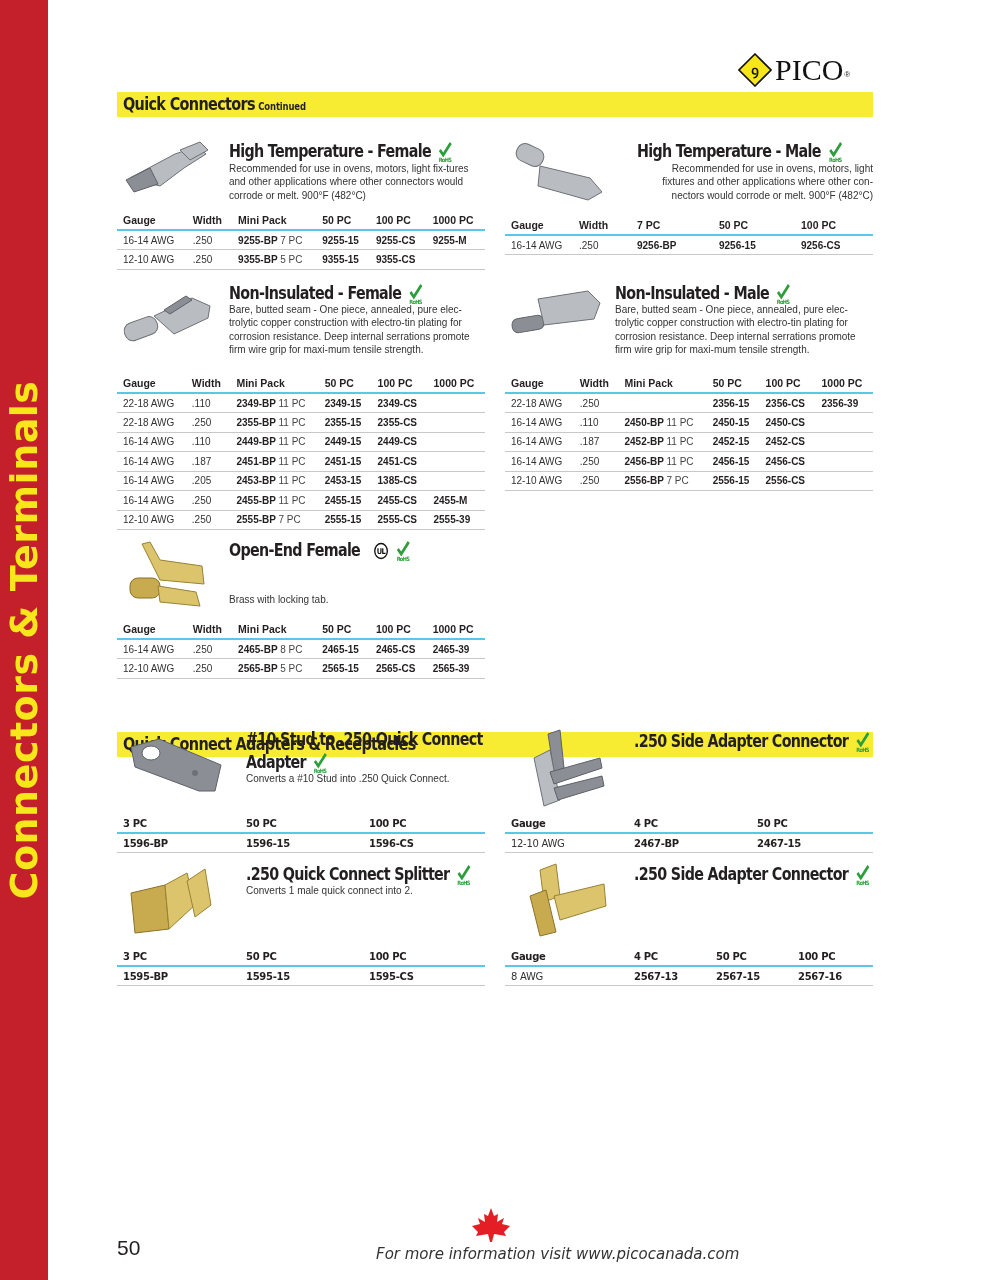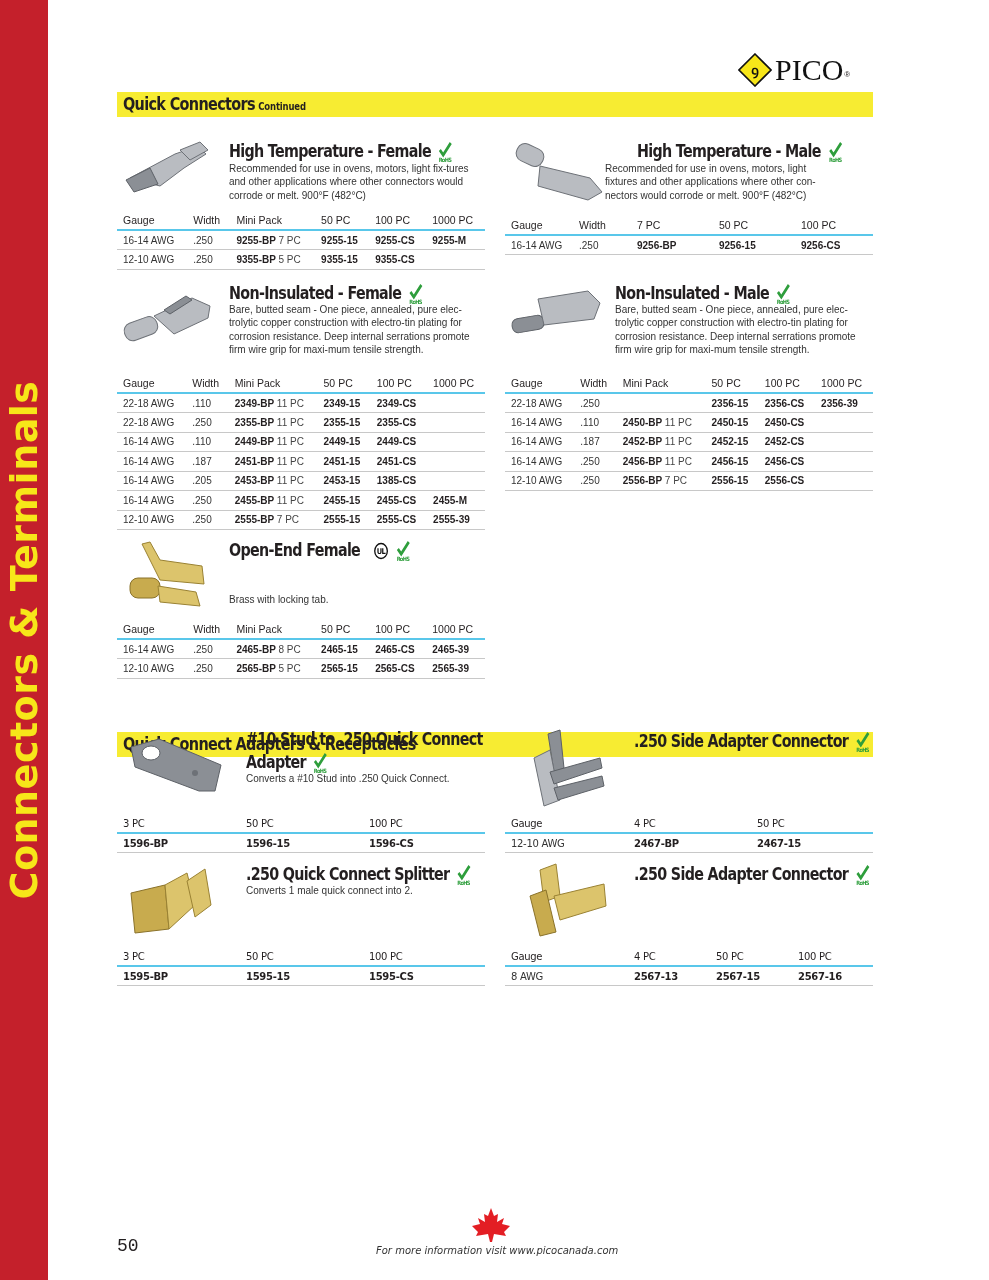--- a/index.html
+++ b/index.html
@@ -24,29 +24,29 @@
   .p-img { position: absolute; }
   .p-title { position: absolute; font-family: "DejaVu Sans", sans-serif; font-weight: bold; font-size: 17px;
     letter-spacing: -0.8px; white-space: nowrap; transform: scaleX(0.84); transform-origin: left top; color: #231f20; }
   .p-title.wrap { white-space: normal; width: 300px; line-height: 23px; }
   .rohs { display: inline-block; vertical-align: middle; margin-left: 6px; width: 22px; height: 22px; position: relative; }
   .rohs svg { width: 22px; height: 22px; }
   .ul-mark { display: inline-block; vertical-align: middle; margin-left: 6px; width: 18px; height: 18px; }
   .p-desc { position: absolute; font-size: 10px; line-height: 13.3px; color: #333; }
 
   table.spec { position: absolute; border-collapse: collapse; font-size: 10px; color: #333; }
-  table.spec th { text-align: left; font-weight: normal; font-size: 10.5px; color: #231f20; padding: 3px 6px 3px 6px; height: 19px;
+  table.spec th { text-align: left; font-weight: bold; font-size: 10.5px; color: #231f20; padding: 3px 6px 3px 6px; height: 19px;
     border-bottom: 2px solid #59c7ea; white-space: nowrap; }
   table.spec td { padding: 2px 6px; height: 19.5px; border-bottom: 1px solid #c8c8c8; white-space: nowrap; }
   table.spec td.b { font-weight: bold; color: #231f20; }
   table.spec td .pk { font-weight: normal; color: #444; }
   table.narrow th, table.narrow td { font-family: "DejaVu Sans", sans-serif; font-size: 10px; letter-spacing: -0.3px; }
 
-  .page-num { position: absolute; left: 117px; top: 1236px; font-family: Liberation Mono, monospace; font-size: 18px; }
-  .footer-text { position: absolute; left: 376px; top: 1245px; font-family: "DejaVu Sans", sans-serif; font-style: italic; font-size: 10px; color: #333; }
+  .page-num { position: absolute; left: 117px; top: 1236px; font-family: Liberation Sans, sans-serif; font-size: 21px; }
+  .footer-text { position: absolute; left: 376px; top: 1245px; font-family: "DejaVu Sans", sans-serif; font-style: italic; font-size: 15px; color: #333; }
   .maple { position: absolute; left: 470px; top: 1208px; width: 42px; height: 34px; }
 
   
   .metal { fill: #b9bcc1; stroke: #6d7177; stroke-width: 1; }
   .metal-dark { fill: #8b8f95; stroke: #5d6167; stroke-width: 1; }
   .brass { fill: #dcc46c; stroke: #9a8233; stroke-width: 1; }
   .brass-dark { fill: #c8ab4e; stroke: #8a722a; stroke-width: 1; }
 </style>
 </head>
 <body>
@@ -121,21 +121,21 @@
   <svg class="p-img" style="left:510px;top:140px;width:100px;height:65px;" viewBox="0 0 100 65">
     <rect class="metal" x="6" y="6" width="28" height="18" rx="8" transform="rotate(25 20 15)"></rect>
     <path class="metal" d="M30 26 L80 38 L92 52 L78 60 L28 46 Z"></path>
   </svg>
   <div class="p-title" style="left:637px;top:141px;">
     <span>High Temperature - Male</span><span class="rohs"><svg viewBox="0 0 22 22">
           <path d="M5 9 L9 14 L18 2" fill="none" stroke="#2e9e3c" stroke-width="3"></path>
           <text x="11" y="21" text-anchor="middle" font-size="6" font-weight="bold" fill="#2e9e3c" font-family="DejaVu Sans, sans-serif">RoHS</text>
         </svg></span>
   </div>
-  <div class="p-desc" style="left:605px;top:162px;width:236px;">Recommended for use in ovens, motors, light fixtures and other applications where other con-nectors would corrode or melt. 900°F (482°C)</div>
+  <div class="p-desc" style="left:637px;top:162px;width:236px;text-align:right;">Recommended for use in ovens, motors, light fixtures and other applications where other con-nectors would corrode or melt. 900°F (482°C)</div>
   <table class="spec" style="left:505px;top:216px;width:368px;">
     <thead>
         <tr>
       <th style="width:68px">Gauge</th>
       <th style="width:58px">Width</th>
       <th style="width:82px">7 PC</th>
       <th style="width:82px">50 PC</th>
       <th>100 PC</th>
     </tr>
       </thead>

